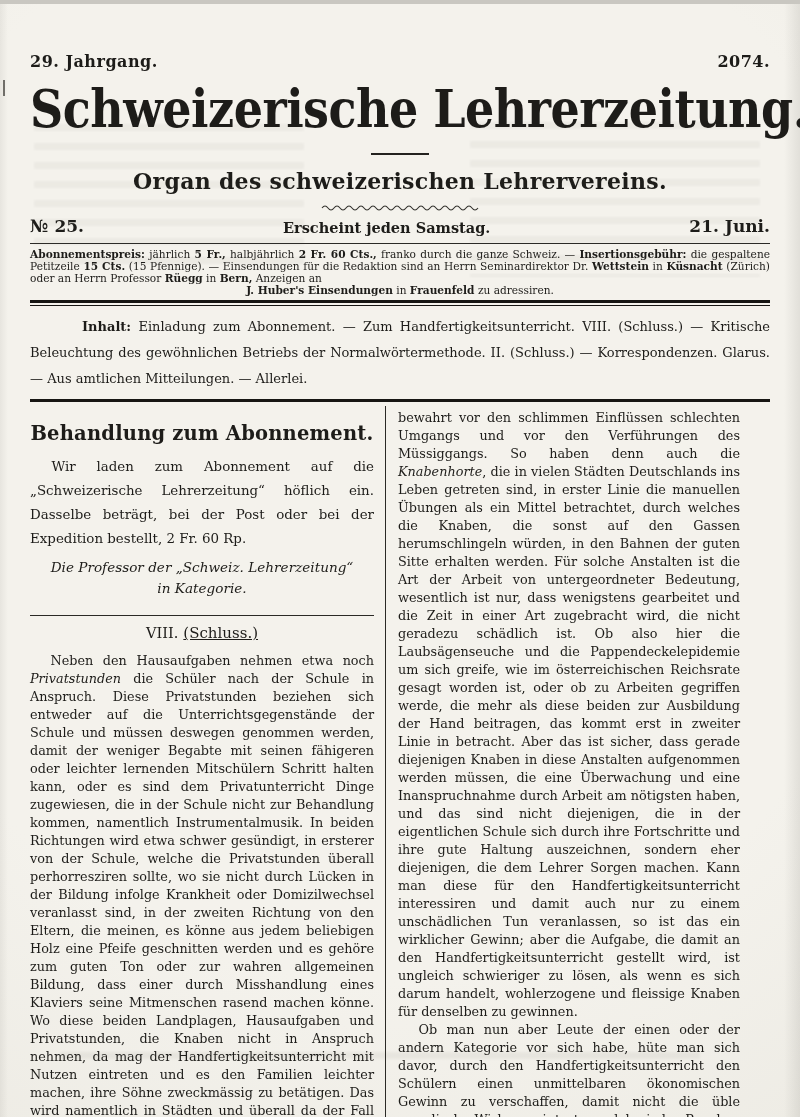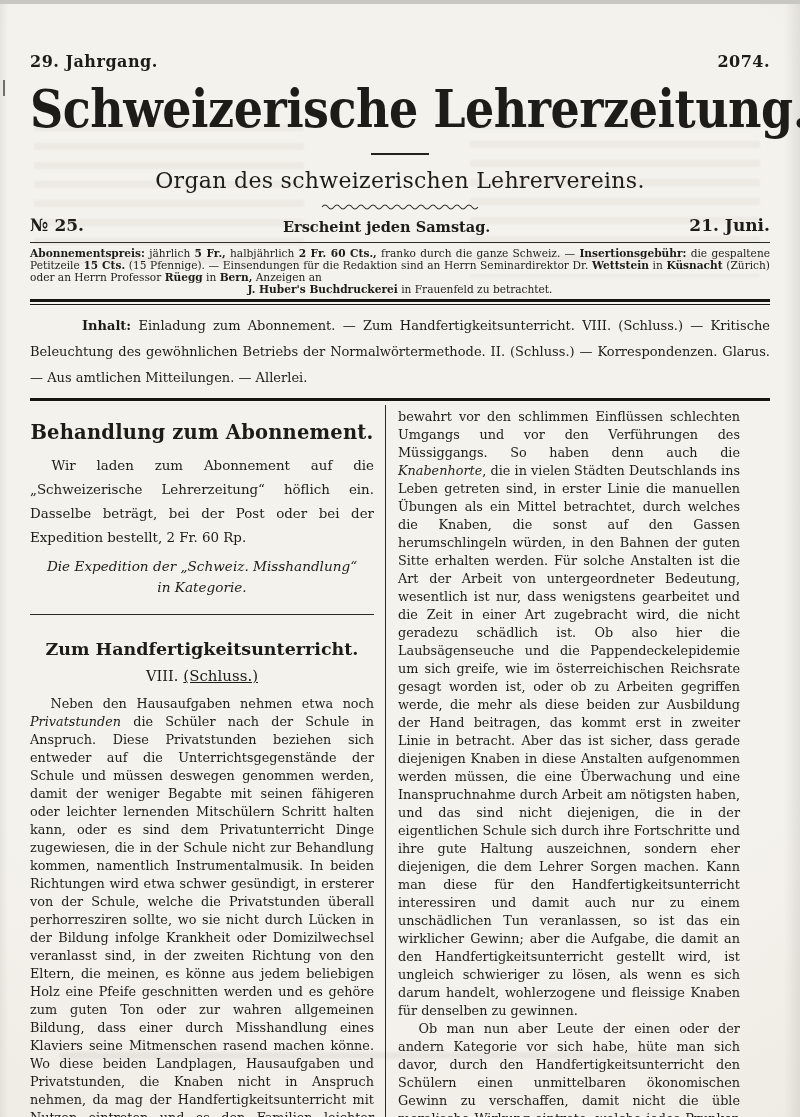--- a/index.html
+++ b/index.html
@@ -27,21 +27,21 @@
   .ghost-c { left:60px; top:1048px; width:640px; height:14px; opacity:0.06; }
   .tick-artifact { position:absolute; left:3px; top:76px; width:2px; height:16px; background:#3a3933; opacity:.7; }
 
   
   .vol-year-row { display:flex; justify-content:space-between; align-items:baseline;
     padding-top:48px; font-size:16px; font-weight:bold; letter-spacing:.5px; }
   .main-title { margin:10px 0 0; text-align:center;
     font-size:46px; font-weight:bold; letter-spacing:-0.5px; line-height:1.05;
     transform:scaleY(1.14); transform-origin:center top; white-space:nowrap; }
   .title-rule { width:58px; height:0; border-top:2px solid #23221f; margin:24px auto 0; }
-  .subtitle { margin:13px 0 0; text-align:center; font-size:22px; font-weight:normal; letter-spacing:.3px; }
+  .subtitle { margin:13px 0 0; text-align:center; font-size:22px; font-weight:bold; letter-spacing:.3px; }
   .squiggle-wrap { text-align:center; margin-top:9px; line-height:0; }
   .issue-row { display:flex; justify-content:space-between; align-items:flex-end; margin-top:5px; font-weight:bold; }
   .issue-no { font-size:17px; }
   .issue-freq { font-size:14.5px; }
   .issue-date { font-size:17px; }
   .rule-thin { border-top:1px solid #2b2a26; margin-top:7px; }
   .masthead { margin:4px 0 0; font-size:10.6px; line-height:12px; text-align:justify; }
   .masthead.center { text-align:center; margin-top:0; }
   .rule-double-heavy { margin-top:4px; height:2px; border-top:3px solid #171613; border-bottom:1px solid #171613; }
   .toc { margin:8px 0 7px; font-size:13px; line-height:26px; text-align:justify; text-indent:52px; }
@@ -97,44 +97,43 @@
 
     <div class="issue-row">
       <span class="issue-no">№ 25.</span>
       <span class="issue-freq">Erscheint jeden Samstag.</span>
       <span class="issue-date">21. Juni.</span>
     </div>
 
     <div class="rule-thin"></div>
 
     <p class="masthead"><span style="font-weight: bold;">Abonnementspreis:</span><span> jährlich </span><span style="font-weight: bold;">5 Fr.,</span><span> halbjährlich </span><span style="font-weight: bold;">2 Fr. 60 Cts.,</span><span> franko durch die ganze Schweiz. — </span><span style="font-weight: bold;">Insertionsgebühr:</span><span> die gespaltene Petitzeile </span><span style="font-weight: bold;">15 Cts.</span><span> (15 Pfennige). — Einsendungen für die Redaktion sind an Herrn Seminardirektor Dr. </span><span style="font-weight: bold;">Wettstein</span><span> in </span><span style="font-weight: bold;">Küsnacht</span><span> (Zürich) oder an Herrn Professor </span><span style="font-weight: bold;">Rüegg</span><span> in </span><span style="font-weight: bold;">Bern,</span><span> Anzeigen an</span></p>
-    <p class="masthead center"><span style="font-weight: bold;">J. Huber's Buchdruckerei</span><span> in </span><span style="font-weight: normal;">Frauenfeld</span><span> zu betrachtet.</span></p>
+    <p class="masthead center"><span style="font-weight: bold;">J. Huber's Einsendungen</span><span> in </span><span style="font-weight: bold;">Frauenfeld</span><span> zu adressiren.</span></p>
 
     <div class="rule-double-heavy"></div>
 
     <p class="toc"><span style="font-weight: bold;">Inhalt:</span><span> Einladung zum Abonnement. — Zum Handfertigkeitsunterricht. VIII. (Schluss.) — Kritische Beleuchtung des gewöhnlichen Betriebs der Normalwörtermethode. II. (Schluss.) — Korrespondenzen. Glarus. — Aus amtlichen Mitteilungen. — Allerlei.</span></p>
 
     <div class="rule-heavy"></div>
   </header>
 
   <main class="columns">
 
     <section class="col col-left">
       <article>
         <h3 class="article-title-lg">Behandlung zum Abonnement.</h3>
         <p class="body-text lead indent">Wir laden zum Abonnement auf die „Schweizerische Lehrerzeitung“ höflich ein. Dasselbe beträgt, bei der Post oder bei der Expedition bestellt, 2 Fr. 60 Rp.</p>
         <p class="signature">
-          <span>Die Expedition der „Schweiz. Misshandlung“</span><br>
+          <span>Die Professor der „Schweiz. Lehrerzeitung“</span><br>
           <span>in Kategorie.</span>
         </p>
         <div class="col-rule"></div>
       </article>
 
       <article>
-        <h3 class="article-title-md">Zum Handfertigkeitsunterricht.</h3>
         <div class="part-line">
           <span class="part-num">VIII.</span>
           <span class="part-note">(Schluss.)</span>
         </div>
         <p class="body-text indent"><span>Neben den Hausaufgaben nehmen etwa noch </span><span style="font-style: italic;">Privatstunden</span><span> die Schüler nach der Schule in Anspruch. Diese Privatstunden beziehen sich entweder auf die Unterrichtsgegenstände der Schule und müssen deswegen genommen werden, damit der weniger Begabte mit seinen fähigeren oder leichter lernenden Mitschülern Schritt halten kann, oder es sind dem Privatunterricht Dinge zugewiesen, die in der Schule nicht zur Behandlung kommen, namentlich Instrumentalmusik. In beiden Richtungen wird etwa schwer gesündigt, in ersterer von der Schule, welche die Privatstunden überall perhorresziren sollte, wo sie nicht durch Lücken in der Bildung infolge Krankheit oder Domizilwechsel veranlasst sind, in der zweiten Richtung von den Eltern, die meinen, es könne aus jedem beliebigen Holz eine Pfeife geschnitten werden und es gehöre zum guten Ton oder zur wahren allgemeinen Bildung, dass einer durch Misshandlung eines Klaviers seine Mitmenschen rasend machen könne. Wo diese beiden Landplagen, Hausaufgaben und Privatstunden, die Knaben nicht in Anspruch nehmen, da mag der Handfertigkeitsunterricht mit Nutzen eintreten und es den Familien leichter machen, ihre Söhne zweckmässig zu betätigen. Das wird namentlich in Städten und überall da der Fall sein, wo die Eltern durch ihre Erwerbstätigkeit verhindert sind, sich mit ihren Kindern in derjenigen Weise abzugeben, welche diesen zuträglich ist. Es bildet dann dieser Unterricht ein Erziehungsmittel und</span></p>
       </article>
     </section>
 
     <section class="col col-right">
       <p class="body-text first"><span>bewahrt vor den schlimmen Einflüssen schlechten Umgangs und vor den Verführungen des Müssiggangs. So haben denn auch die </span><span style="font-style: italic;">Knabenhorte</span><span>, die in vielen Städten Deutschlands ins Leben getreten sind, in erster Linie die manuellen Übungen als ein Mittel betrachtet, durch welches die Knaben, die sonst auf den Gassen herumschlingeln würden, in den Bahnen der guten Sitte erhalten werden. Für solche Anstalten ist die Art der Arbeit von untergeordneter Bedeutung, wesentlich ist nur, dass wenigstens gearbeitet und die Zeit in einer Art zugebracht wird, die nicht geradezu schädlich ist. Ob also hier die Laubsägenseuche und die Pappendeckelepidemie um sich greife, wie im österreichischen Reichsrate gesagt worden ist, oder ob zu Arbeiten gegriffen werde, die mehr als diese beiden zur Ausbildung der Hand beitragen, das kommt erst in zweiter Linie in betracht. Aber das ist sicher, dass gerade diejenigen Knaben in diese Anstalten aufgenommen werden müssen, die eine Überwachung und eine Inanspruchnahme durch Arbeit am nötigsten haben, und das sind nicht diejenigen, die in der eigentlichen Schule sich durch ihre Fortschritte und ihre gute Haltung auszeichnen, sondern eher diejenigen, die dem Lehrer Sorgen machen. Kann man diese für den Handfertigkeitsunterricht interessiren und damit auch nur zu einem unschädlichen Tun veranlassen, so ist das ein wirklicher Gewinn; aber die Aufgabe, die damit an den Handfertigkeitsunterricht gestellt wird, ist ungleich schwieriger zu lösen, als wenn es sich darum handelt, wohlerzogene und fleissige Knaben für denselben zu gewinnen.</span></p>

